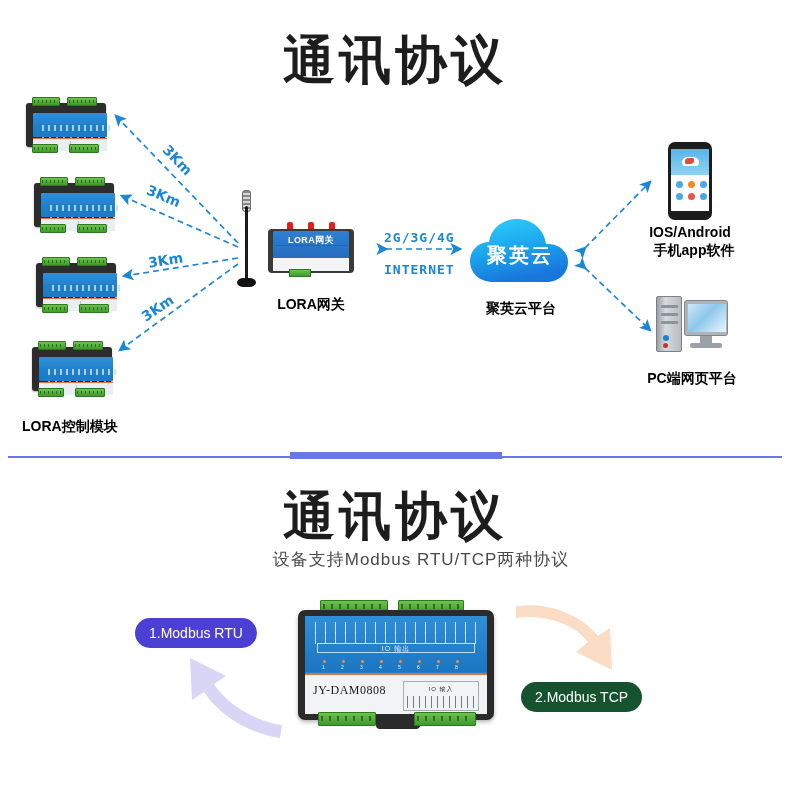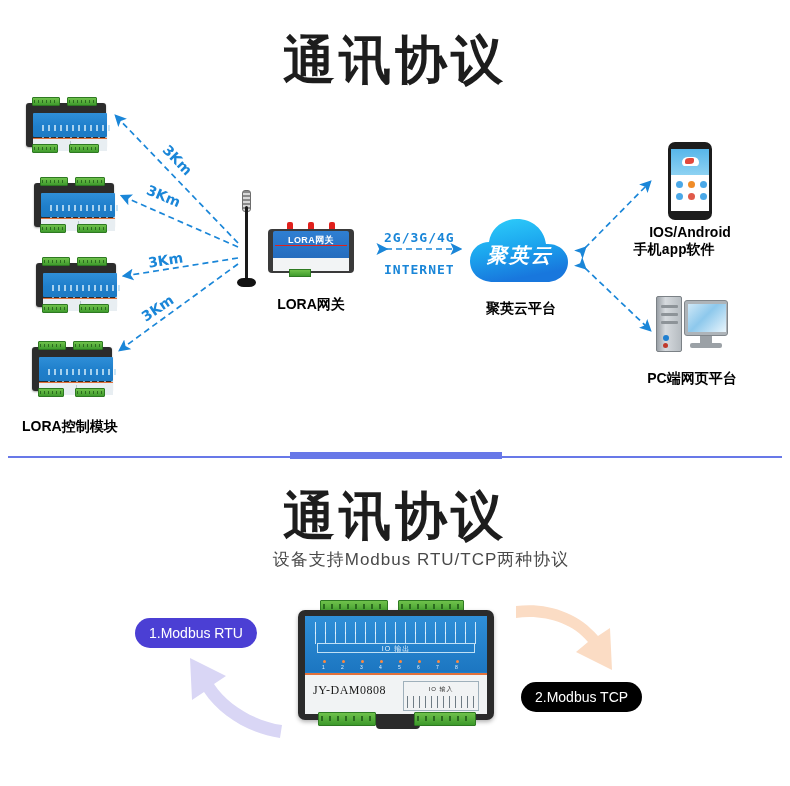--- a/index.html
+++ b/index.html
@@ -77,21 +77,21 @@
     background: linear-gradient(180deg,#2f7fd2 0%,#2163b4 100%); border-radius:2px; }
   .gw-ant { position:absolute; width:6px; height:10px; background:#e0201c; border-radius:2px 2px 0 0; top:3px; }
   .gw-low { position:absolute; left:8px; top:39px; width:76px; height:13px; background:#f2f4f5; }
   .gw-red { position:absolute; left:10px; top:26px; width:72px; height:1px; background:#e0201c; }
   .gw-txt { position:absolute; left:0; top:15px; width:92px; text-align:center;
     color:#fff; font-size:9px; font-weight:bold; letter-spacing:.4px; }
   .gw-port { position:absolute; left:24px; top:50px; width:22px; height:8px;
     background: linear-gradient(180deg,#6fc14b,#3f9b2d); border:1px solid #2e7a22; }
 
   
-  .cloud { position: absolute; font-style: italic; }
+  .cloud { position: absolute; }
   .cloud svg { display:block; }
 
   
   .phone { position:absolute; width:44px; height:78px; background:#1c1c1c; border-radius:7px; }
   .phone-scr { position:absolute; left:3px; top:7px; width:38px; height:62px; background:#fff; overflow:hidden; }
   .ph-top { height:26px; background: linear-gradient(180deg,#57b6ea 0%,#8ed2f2 100%); position:relative; }
   .ph-cloud { position:absolute; left:11px; top:8px; width:17px; height:9px; background:#fff; border-radius:9px 9px 6px 6px; }
   .ph-fish { position:absolute; left:14px; top:9px; width:9px; height:6px; background:#e2483c; border-radius:50% 20% 50% 20%; }
   .ph-grid { display:grid; grid-template-columns: repeat(3,1fr); gap:5px; padding:6px 5px; }
   .ph-ic { width:7px; height:7px; border-radius:50%; margin:0 auto; }
@@ -299,21 +299,21 @@
         <div class="ph-ic" style="background:#4aa8e8;"></div>
         <div class="ph-ic" style="background:#f08c28;"></div>
         <div class="ph-ic" style="background:#4aa8e8;"></div>
         <div class="ph-ic" style="background:#4aa8e8;"></div>
         <div class="ph-ic" style="background:#e05a4a;"></div>
         <div class="ph-ic" style="background:#4aa8e8;"></div>
       </div>
     </div>
   </div>
   <div class="lbl lbl-c" style="left:620px; top:224px; width:140px;">IOS/Android</div>
-  <div class="lbl lbl-c" style="left:604px; top:242px; width:140px;font-family:Liberation Mono, monospace;">手机app软件</div>
+  <div class="lbl lbl-c" style="left:624px; top:242px; width:140px;">手机app软件</div>
 
   <div class="pc" style="left:656px; top:294px;">
     <div class="pc-tower">
       <div class="pc-slot" style="top:8px;"></div>
       <div class="pc-slot" style="top:16px;"></div>
       <div class="pc-slot" style="top:24px;"></div>
       <div class="pc-btn"></div>
       <div class="pc-btn2"></div>
     </div>
     <div class="pc-foot"></div>
@@ -331,21 +331,21 @@
   <div class="sec-sub" style="top:548px;margin-left:26px;">设备支持Modbus RTU/TCP两种协议</div>
 
   <svg class="arrows" viewBox="0 0 790 786">
 
     <path d="M282,725 C258,722 228,706 214,684 L226,676 L190,658 L192,700 L204,692 C220,716 250,734 280,738 Z" fill="#d9d6f5"></path>
 
     <path d="M516,618 C542,614 572,622 588,642 L576,652 L612,670 L610,628 L598,636 C578,612 546,602 516,606 Z" fill="#fbdcc4"></path>
   </svg>
 
   <div class="pill" style="left:135px; top:618px; background:#4b3fd4;">1.Modbus RTU</div>
-  <div class="pill" style="left:521px; top:682px; background:#000000;">2.Modbus TCP</div>
+  <div class="pill" style="left:521px; top:682px; background:#14532d;">2.Modbus TCP</div>
 
   <div class="dev">
     <div class="dterm" style="left:32px; top:8px; width:68px;"></div>
     <div class="dterm" style="left:110px; top:8px; width:66px;"></div>
     <div class="dev-case"></div>
     <div class="dev-face">
       <div class="dev-top">
         <div class="dev-row" style="top:6px;"></div>
         <div class="dev-row" style="top:16px;"></div>
         <div class="io-out">IO 输出</div>

